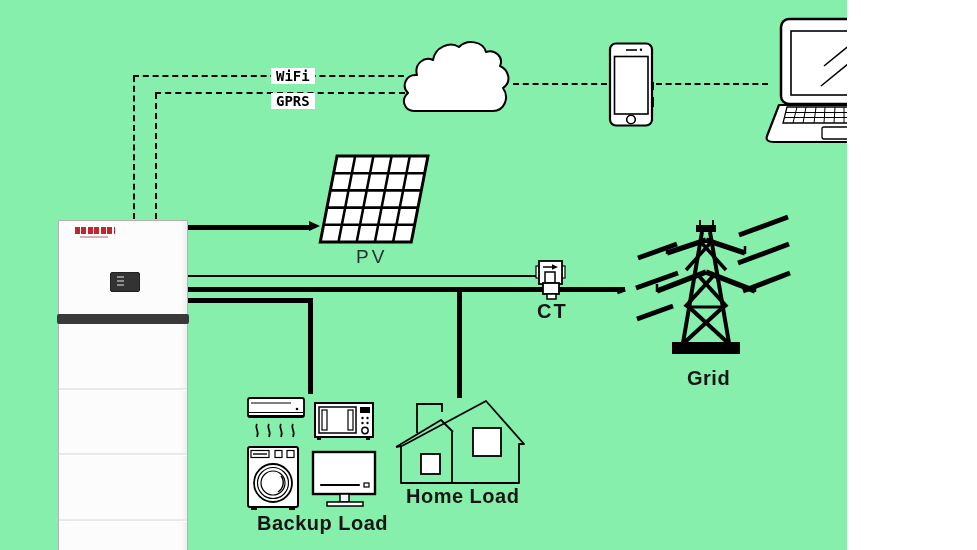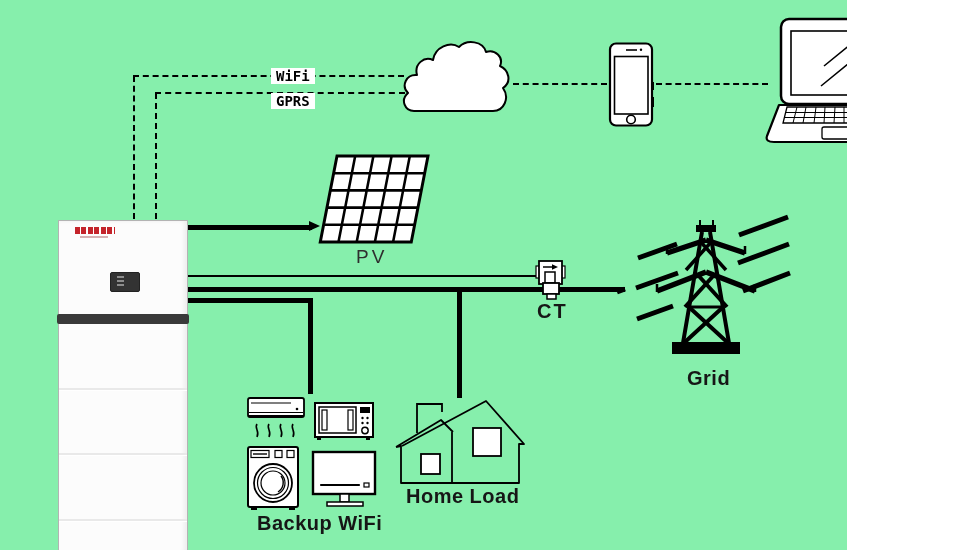--- a/index.html
+++ b/index.html
@@ -186,15 +186,15 @@
       <rect x="289" y="507" width="6" height="3" fill="#000"></rect>
     </g>
     <g>
       <rect x="313" y="452" width="62" height="42" fill="#fff" stroke="#000" stroke-width="2.4"></rect>
       <line x1="321" y1="485" x2="359" y2="485" stroke="#000" stroke-width="2.2" stroke-linecap="round"></line>
       <rect x="364" y="483" width="5" height="4" fill="#fff" stroke="#000" stroke-width="1.2"></rect>
       <rect x="340" y="494" width="9" height="8" fill="#fff" stroke="#000" stroke-width="1.5"></rect>
       <rect x="327" y="502" width="36" height="4" fill="#fff" stroke="#000" stroke-width="1.5"></rect>
     </g>
   </svg>
-  <span class="node-label label-big" style="left:257px;top:512px;">Backup WiFi</span>
+  <span class="node-label label-big" style="left:257px;top:512px;">Backup Load</span>
 
 </div>
 
 </body></html>

